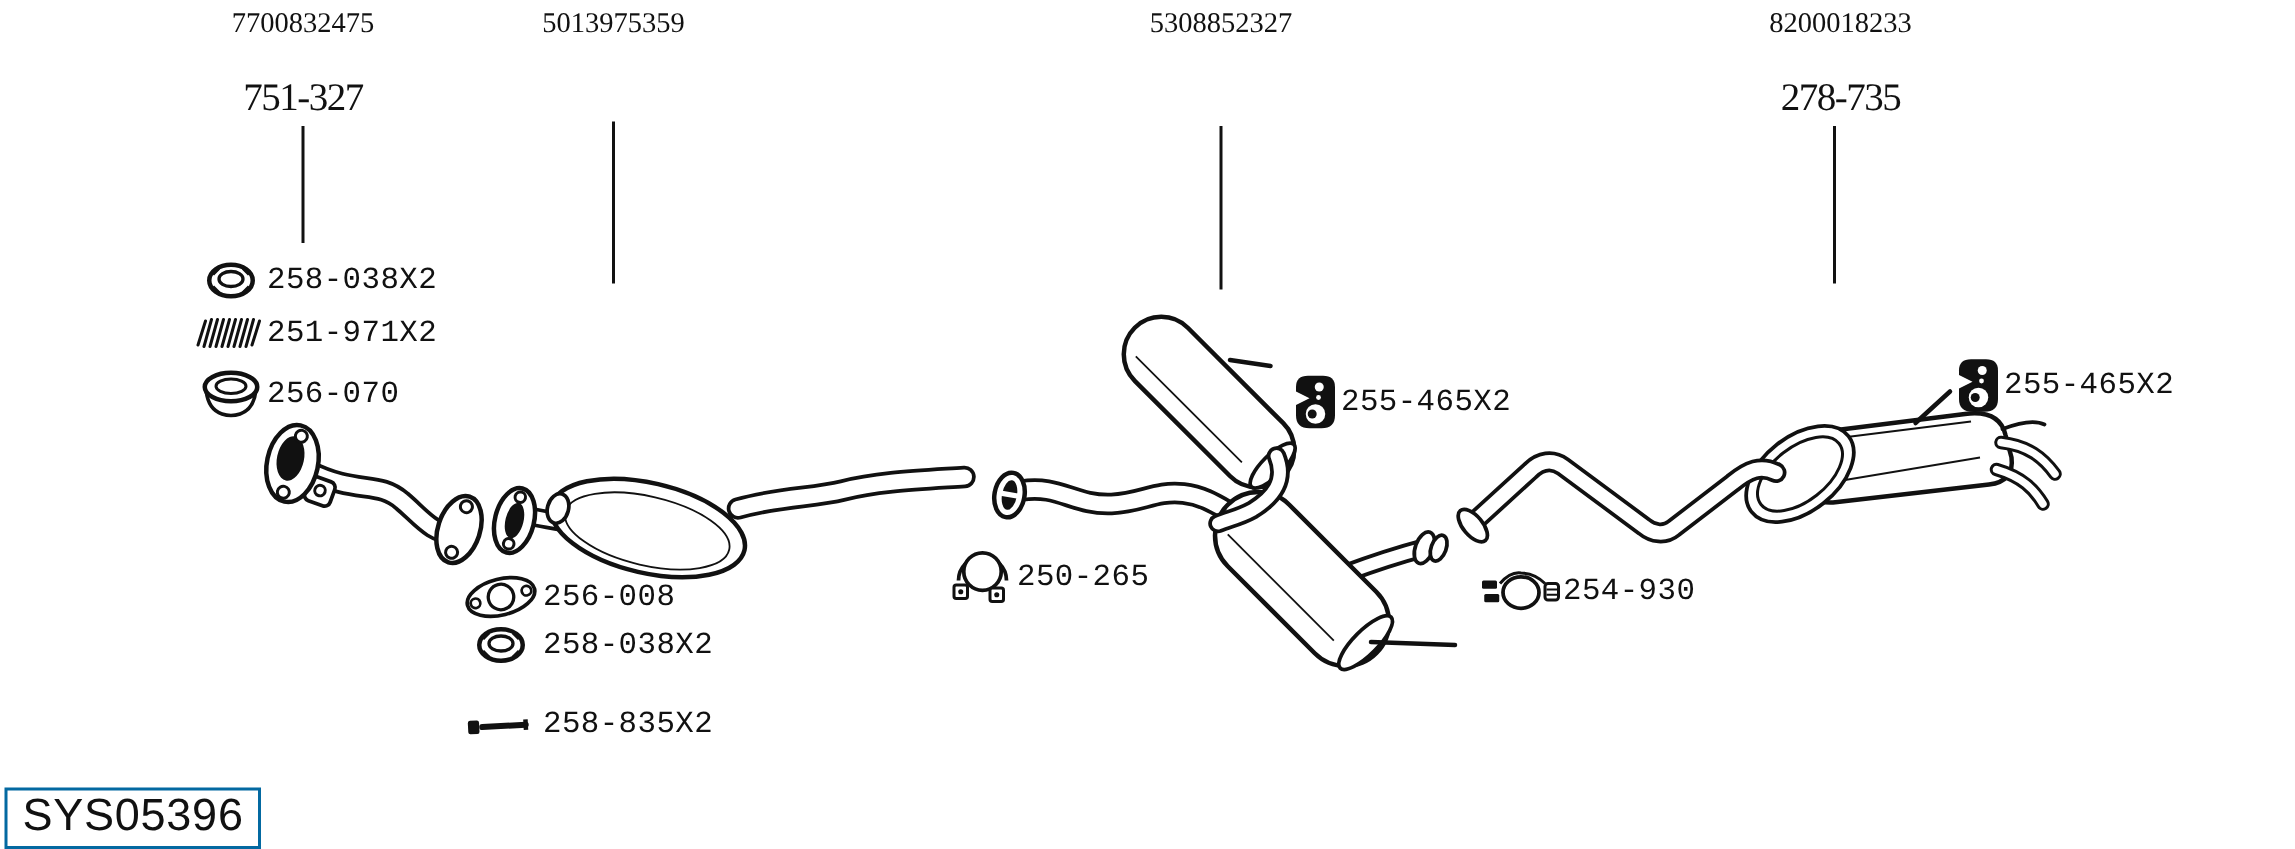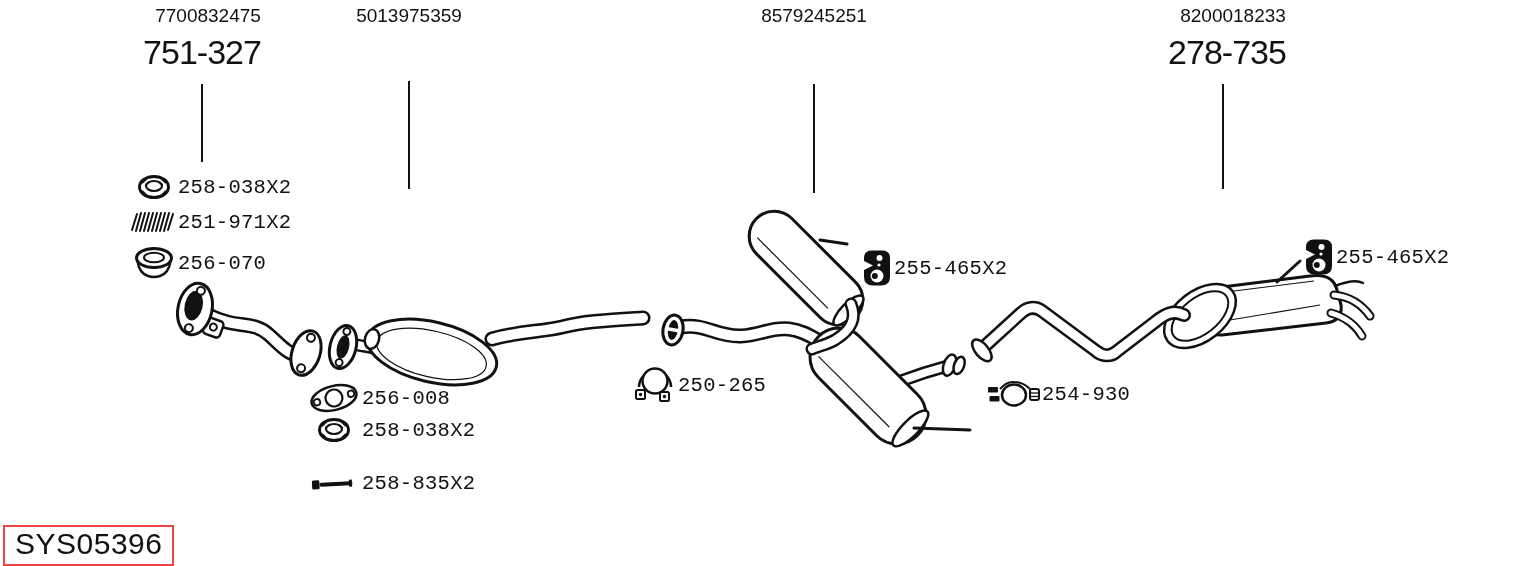--- a/index.html
+++ b/index.html
@@ -1,27 +1,27 @@
 <!DOCTYPE html>
 <html><head>
 <meta charset="utf-8">
 <style>
   html,body{margin:0;padding:0;background:#fff;}
   body{width:1530px;height:566px;position:relative;overflow:hidden;
        font-family:"Liberation Sans",sans-serif;color:#111;}
   svg{display:block;}
   .drawing{position:absolute;left:0;top:0;}
-  .hgroup{position:absolute;transform:translateX(-50%);text-align:right;white-space:nowrap;}
+  .hgroup{position:absolute;transform:translateX(-50%);text-align:center;white-space:nowrap;font-family:Liberation Serif, serif;}
   .oem{font-size:19px;line-height:22px;}
-  .code{font-size:34px;line-height:40px;letter-spacing:-1px;margin-top:5px;}
+  .code{font-size:26px;line-height:40px;letter-spacing:-1px;margin-top:18px;}
   .code.boxed{display:inline-block;border:2px solid #111;padding:0 5px 2px;}
   .prow{position:absolute;display:flex;align-items:center;}
   .icell{display:flex;justify-content:center;align-items:center;}
   .plabel{font-size:20.5px;letter-spacing:.3px;white-space:nowrap;font-family:Liberation Mono, monospace;}
-  .sysbox{position:absolute;left:3px;top:525px;border:2px solid #ef4444;
+  .sysbox{position:absolute;left:3px;top:525px;border:2px solid #0369a1;
           padding:1px 10px 4px;font-size:30px;line-height:32px;letter-spacing:.5px;}
 </style>
 </head>
 <body>
 
 <svg class="drawing" width="1530" height="566" viewBox="0 0 1530 566">
 
   <g stroke="#111" stroke-width="2">
     <line x1="202" y1="84" x2="202" y2="162"></line>
     <line x1="409" y1="81" x2="409" y2="189"></line>
@@ -120,21 +120,21 @@
 </svg>
 
 <div class="hgroup" style="left:202px;top:5px">
   <div class="oem">7700832475</div>
   <div class="code">751-327</div>
 </div>
 <div class="hgroup" style="left:409px;top:5px">
   <div class="oem">5013975359</div>
 </div>
 <div class="hgroup" style="left:814px;top:5px">
-  <div class="oem">8579245251</div>
+  <div class="oem">5308852327</div>
 </div>
 <div class="hgroup" style="left:1227px;top:5px">
   <div class="oem">8200018233</div>
   <div class="code">278-735</div>
 </div>
 
 <div class="prow" style="left:130px;top:174px">
   <span class="icell" style="width:48px">
     <svg viewBox="0 0 34 26" width="34" height="26">
       <ellipse cx="17" cy="13" rx="14.5" ry="10.5" fill="#fff" stroke="#111" stroke-width="3"></ellipse>

